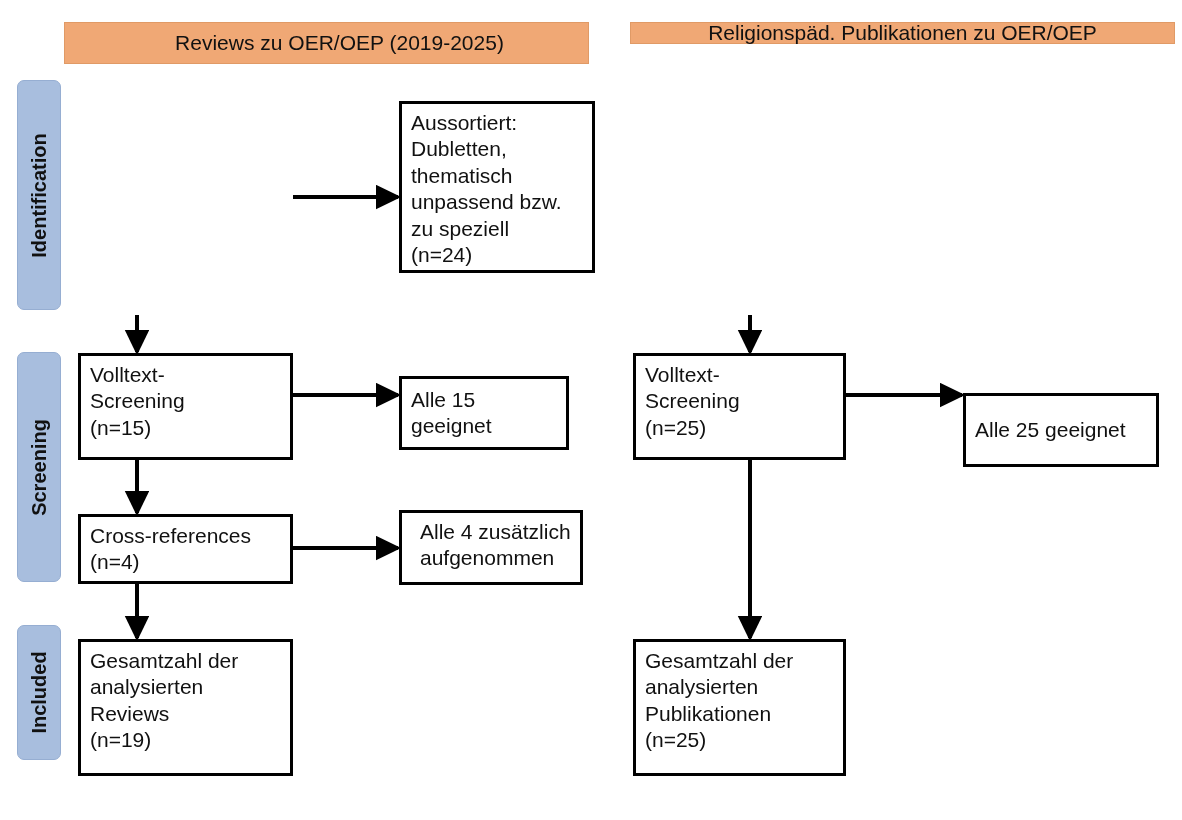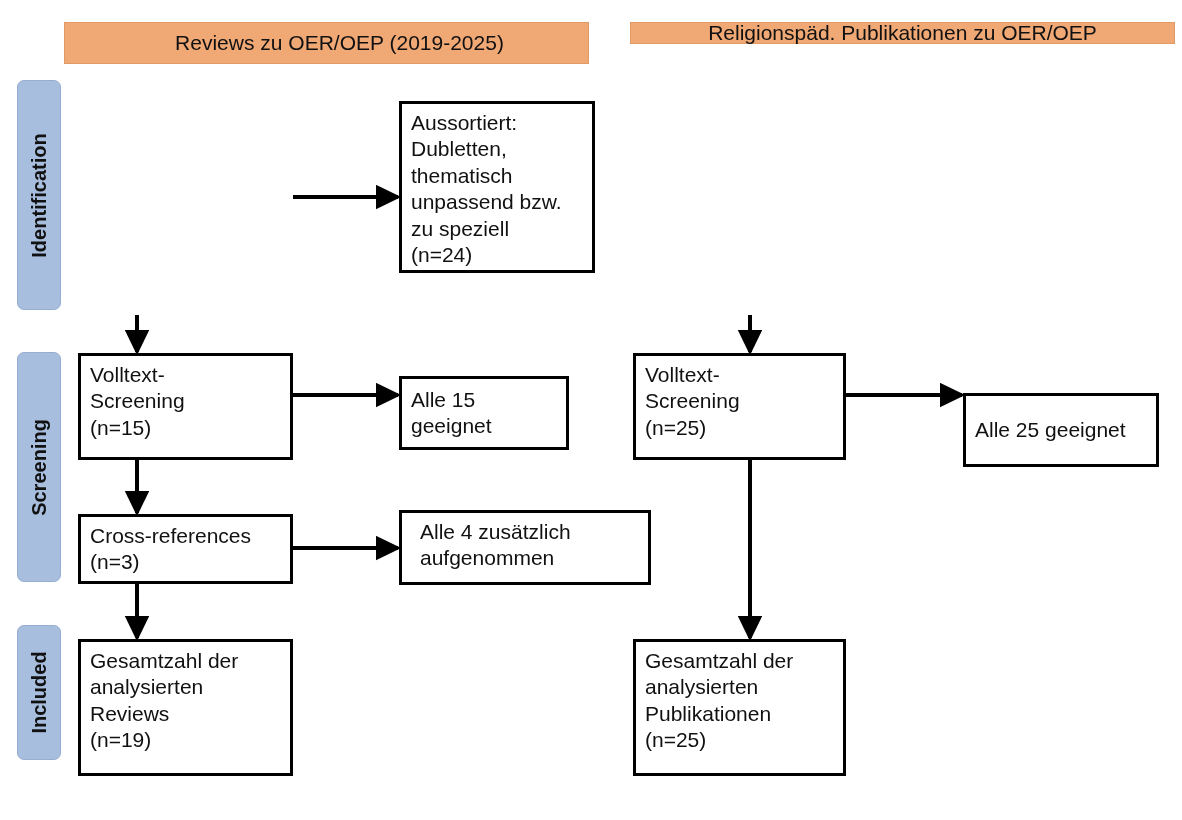--- a/index.html
+++ b/index.html
@@ -121,23 +121,23 @@
 zu speziell
 (n=24)</div>
 
   <div class="box" style="left:78px; top:353px; width:215px; height:107px;">Volltext-
 Screening
 (n=15)</div>
 
   <div class="box" style="left:399px; top:376px; width:170px; height:74px; display:flex; align-items:center;">Alle 15 geeignet</div>
 
   <div class="box" style="left:78px; top:514px; width:215px; height:70px;">Cross-references
-(n=3)</div>
+(n=4)</div>
 
-  <div class="box" style="left:399px; top:510px; width:252px; height:75px;padding-left:18px;">Alle 4 zusätzlich
+  <div class="box" style="left:399px; top:510px; width:184px; height:75px;padding-left:18px;">Alle 4 zusätzlich
 aufgenommen</div>
 
   <div class="box" style="left:78px; top:639px; width:215px; height:137px;">Gesamtzahl der
 analysierten
 Reviews
 (n=19)</div>
 
 
   <div class="box" style="left:633px; top:353px; width:213px; height:107px;">Volltext-
 Screening

